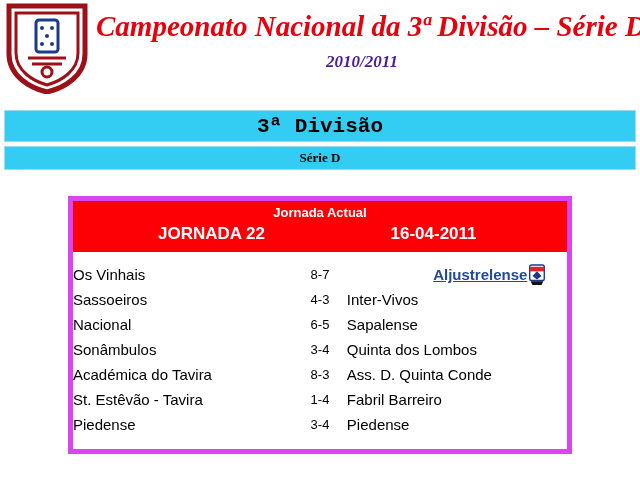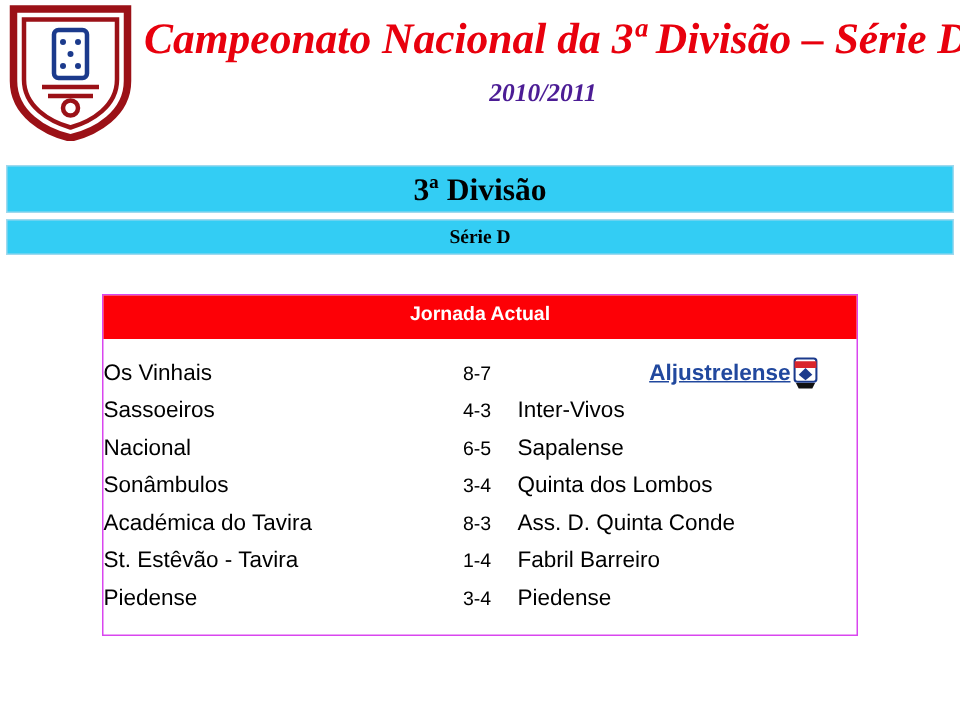--- a/index.html
+++ b/index.html
@@ -62,21 +62,21 @@
     left: 4px;
     top: 110px;
     width: 632px;
     height: 32px;
     background: #33cdf4;
     border: 1px solid #9fd9ee;
     box-sizing: border-box;
     display: flex;
     align-items: center;
     justify-content: center;
-    font-family: Liberation Serif, serif;
+    font-family: Liberation Mono, monospace;
     font-weight: bold;
     font-size: 21px;
     color: #000000;
   }
   #bar-series {
     position: absolute;
     left: 4px;
     top: 146px;
     width: 632px;
     height: 24px;
@@ -91,21 +91,21 @@
     font-size: 13px;
     color: #000000;
   }
 
   
   #panel {
     position: absolute;
     left: 68px;
     top: 196px;
     width: 504px;
-    border: 1px solid #d946ef;
+    border: 5px solid #d946ef;
     background: #ffffff;
     box-sizing: border-box;
   }
   #panel-head {
     background: #fd0006;
     color: #ffffff;
     box-sizing: border-box;
     padding: 4px 0 6px 0;
   }
   #round-title {
@@ -206,20 +206,24 @@
   <div id="title-main">Campeonato Nacional da 3ª Divisão – Série D</div>
   <div id="title-season">2010/2011</div>
 </div>
 
 <div id="bar-division">3ª Divisão</div>
 <div id="bar-series">Série  D</div>
 
 <div id="panel">
   <div id="panel-head">
     <div id="round-title">Jornada Actual</div>
+    <div id="round-row">
+      <div id="round-number">JORNADA 22</div>
+      <div id="round-date">16-04-2011</div>
+    </div>
   </div>
 
   <div id="matches">
 
     <div class="match-row">
       <div class="home">Os Vinhais</div>
       <div class="score">8-7</div>
       <div class="away highlight">Aljustrelense</div>
       <div class="badge-cell">
         <svg viewBox="0 0 22 24" width="20" height="22" xmlns="http://www.w3.org/2000/svg">

